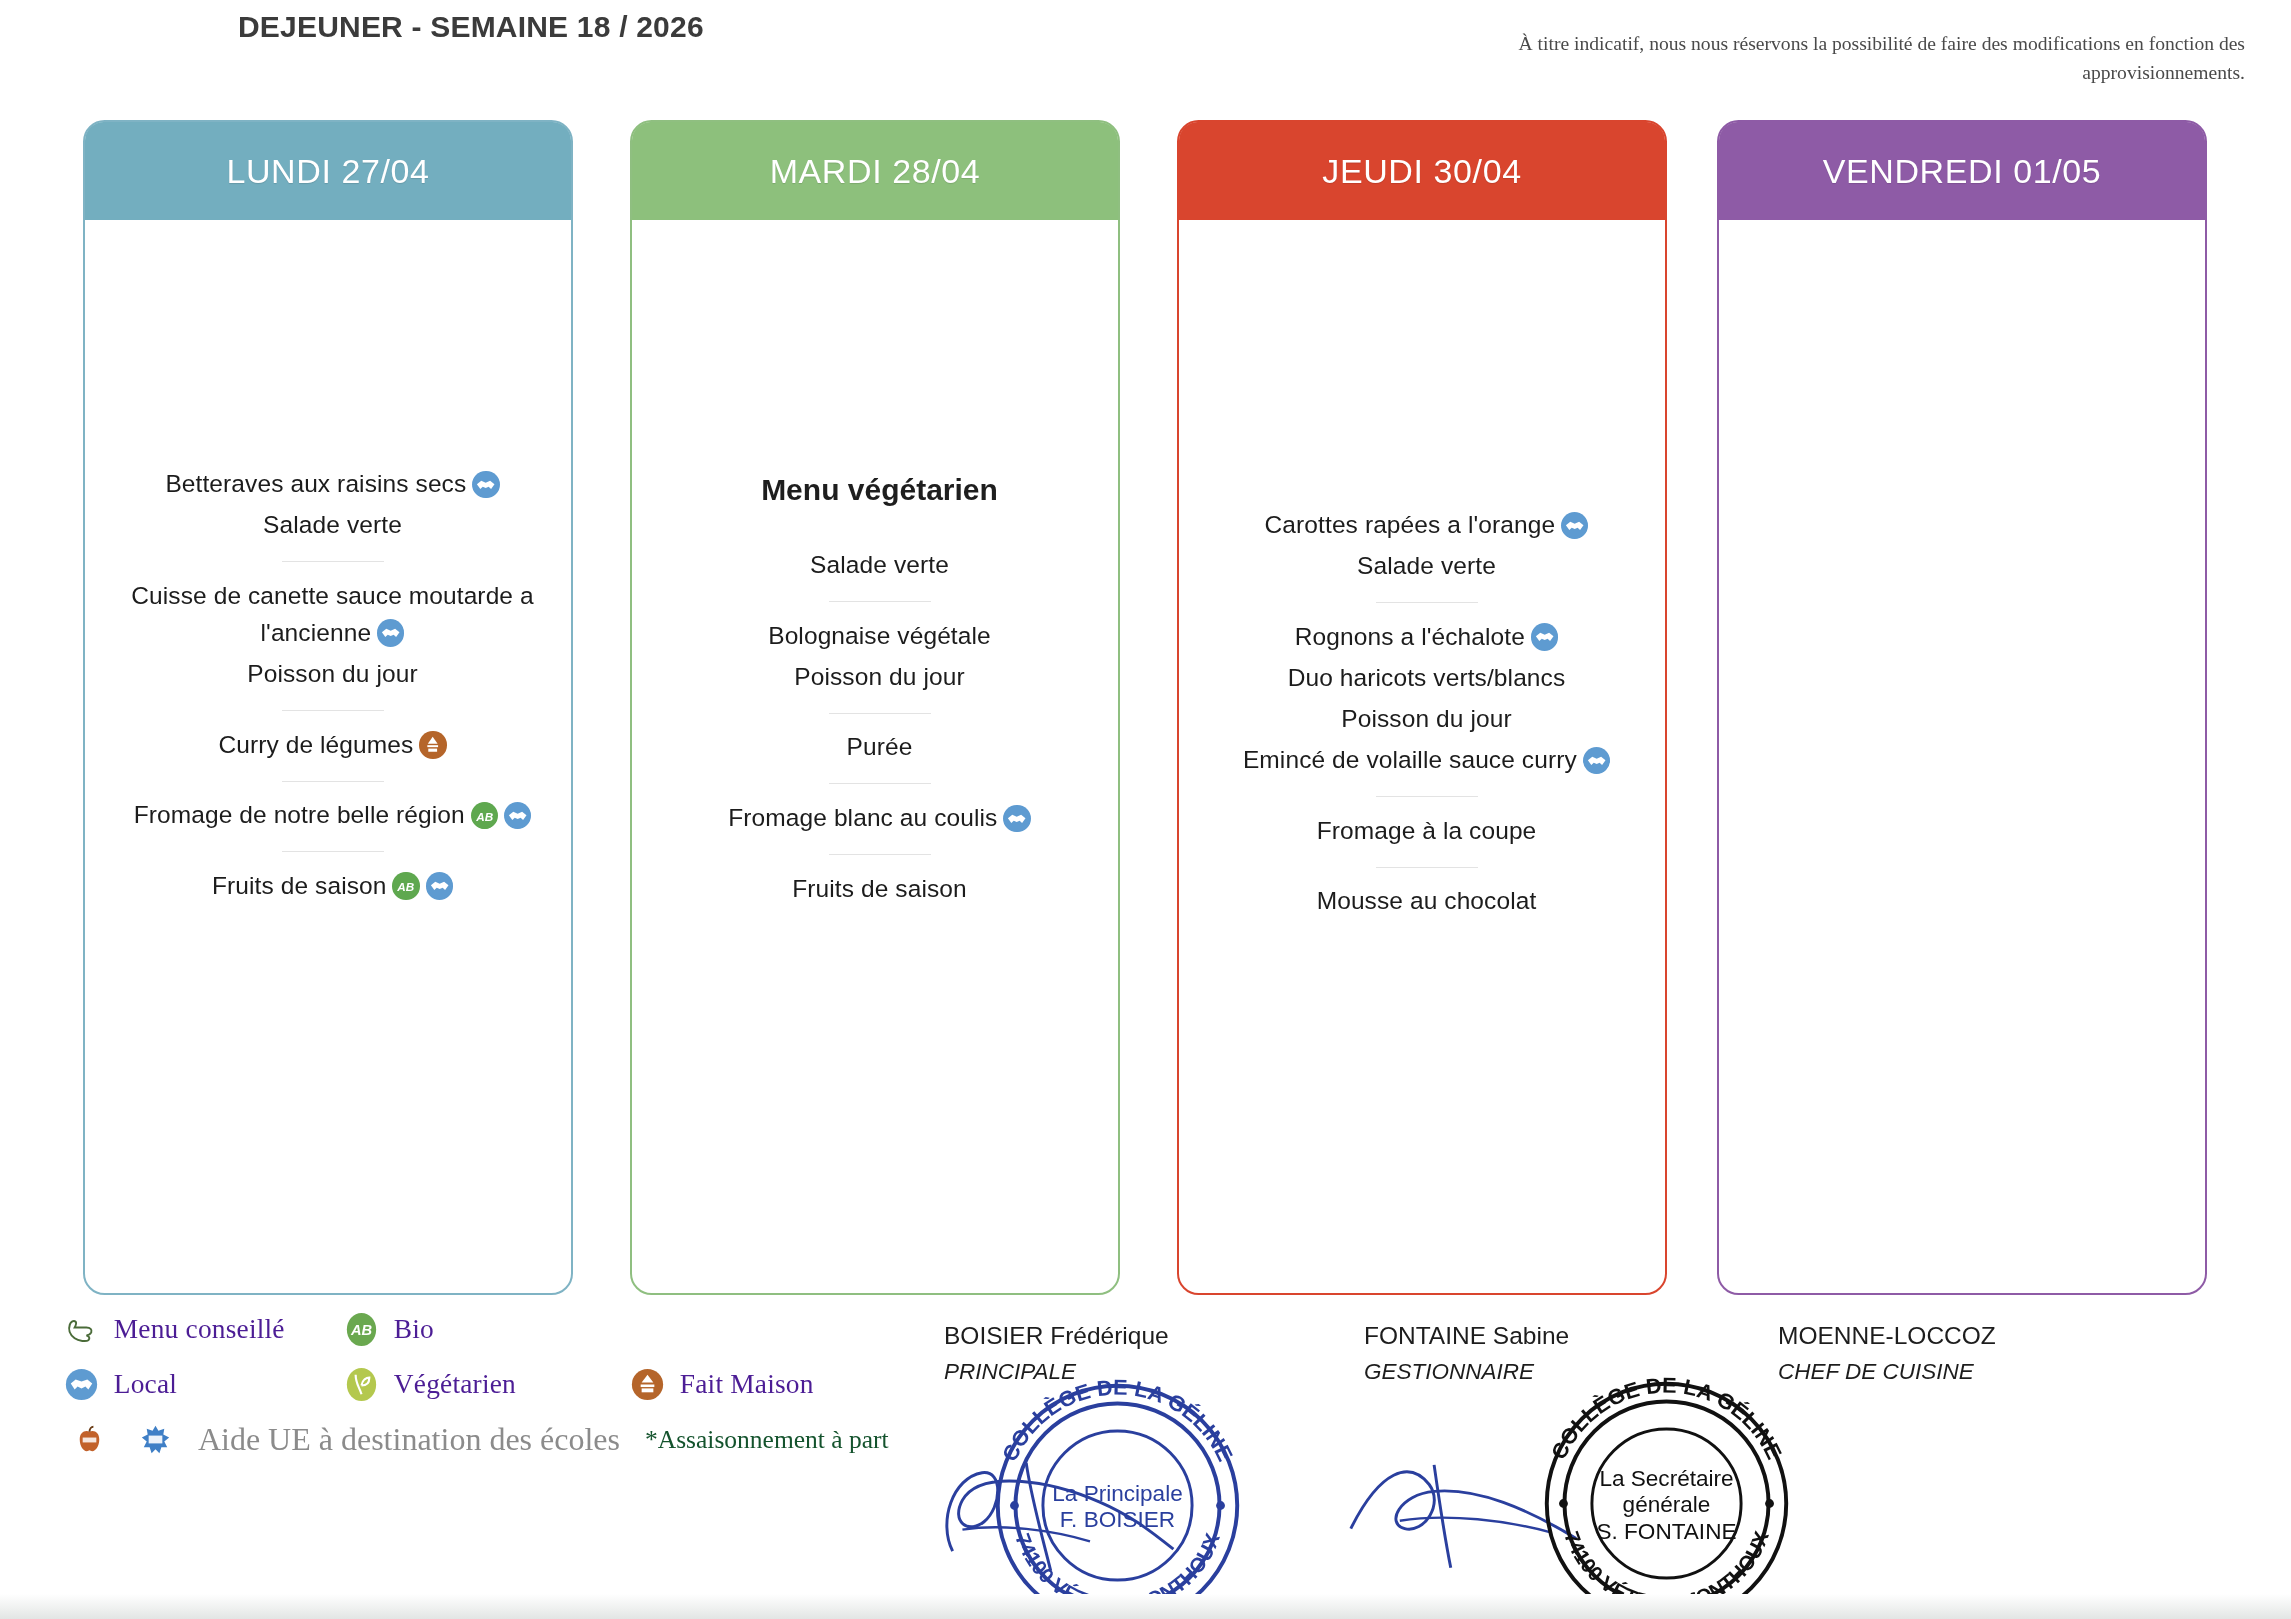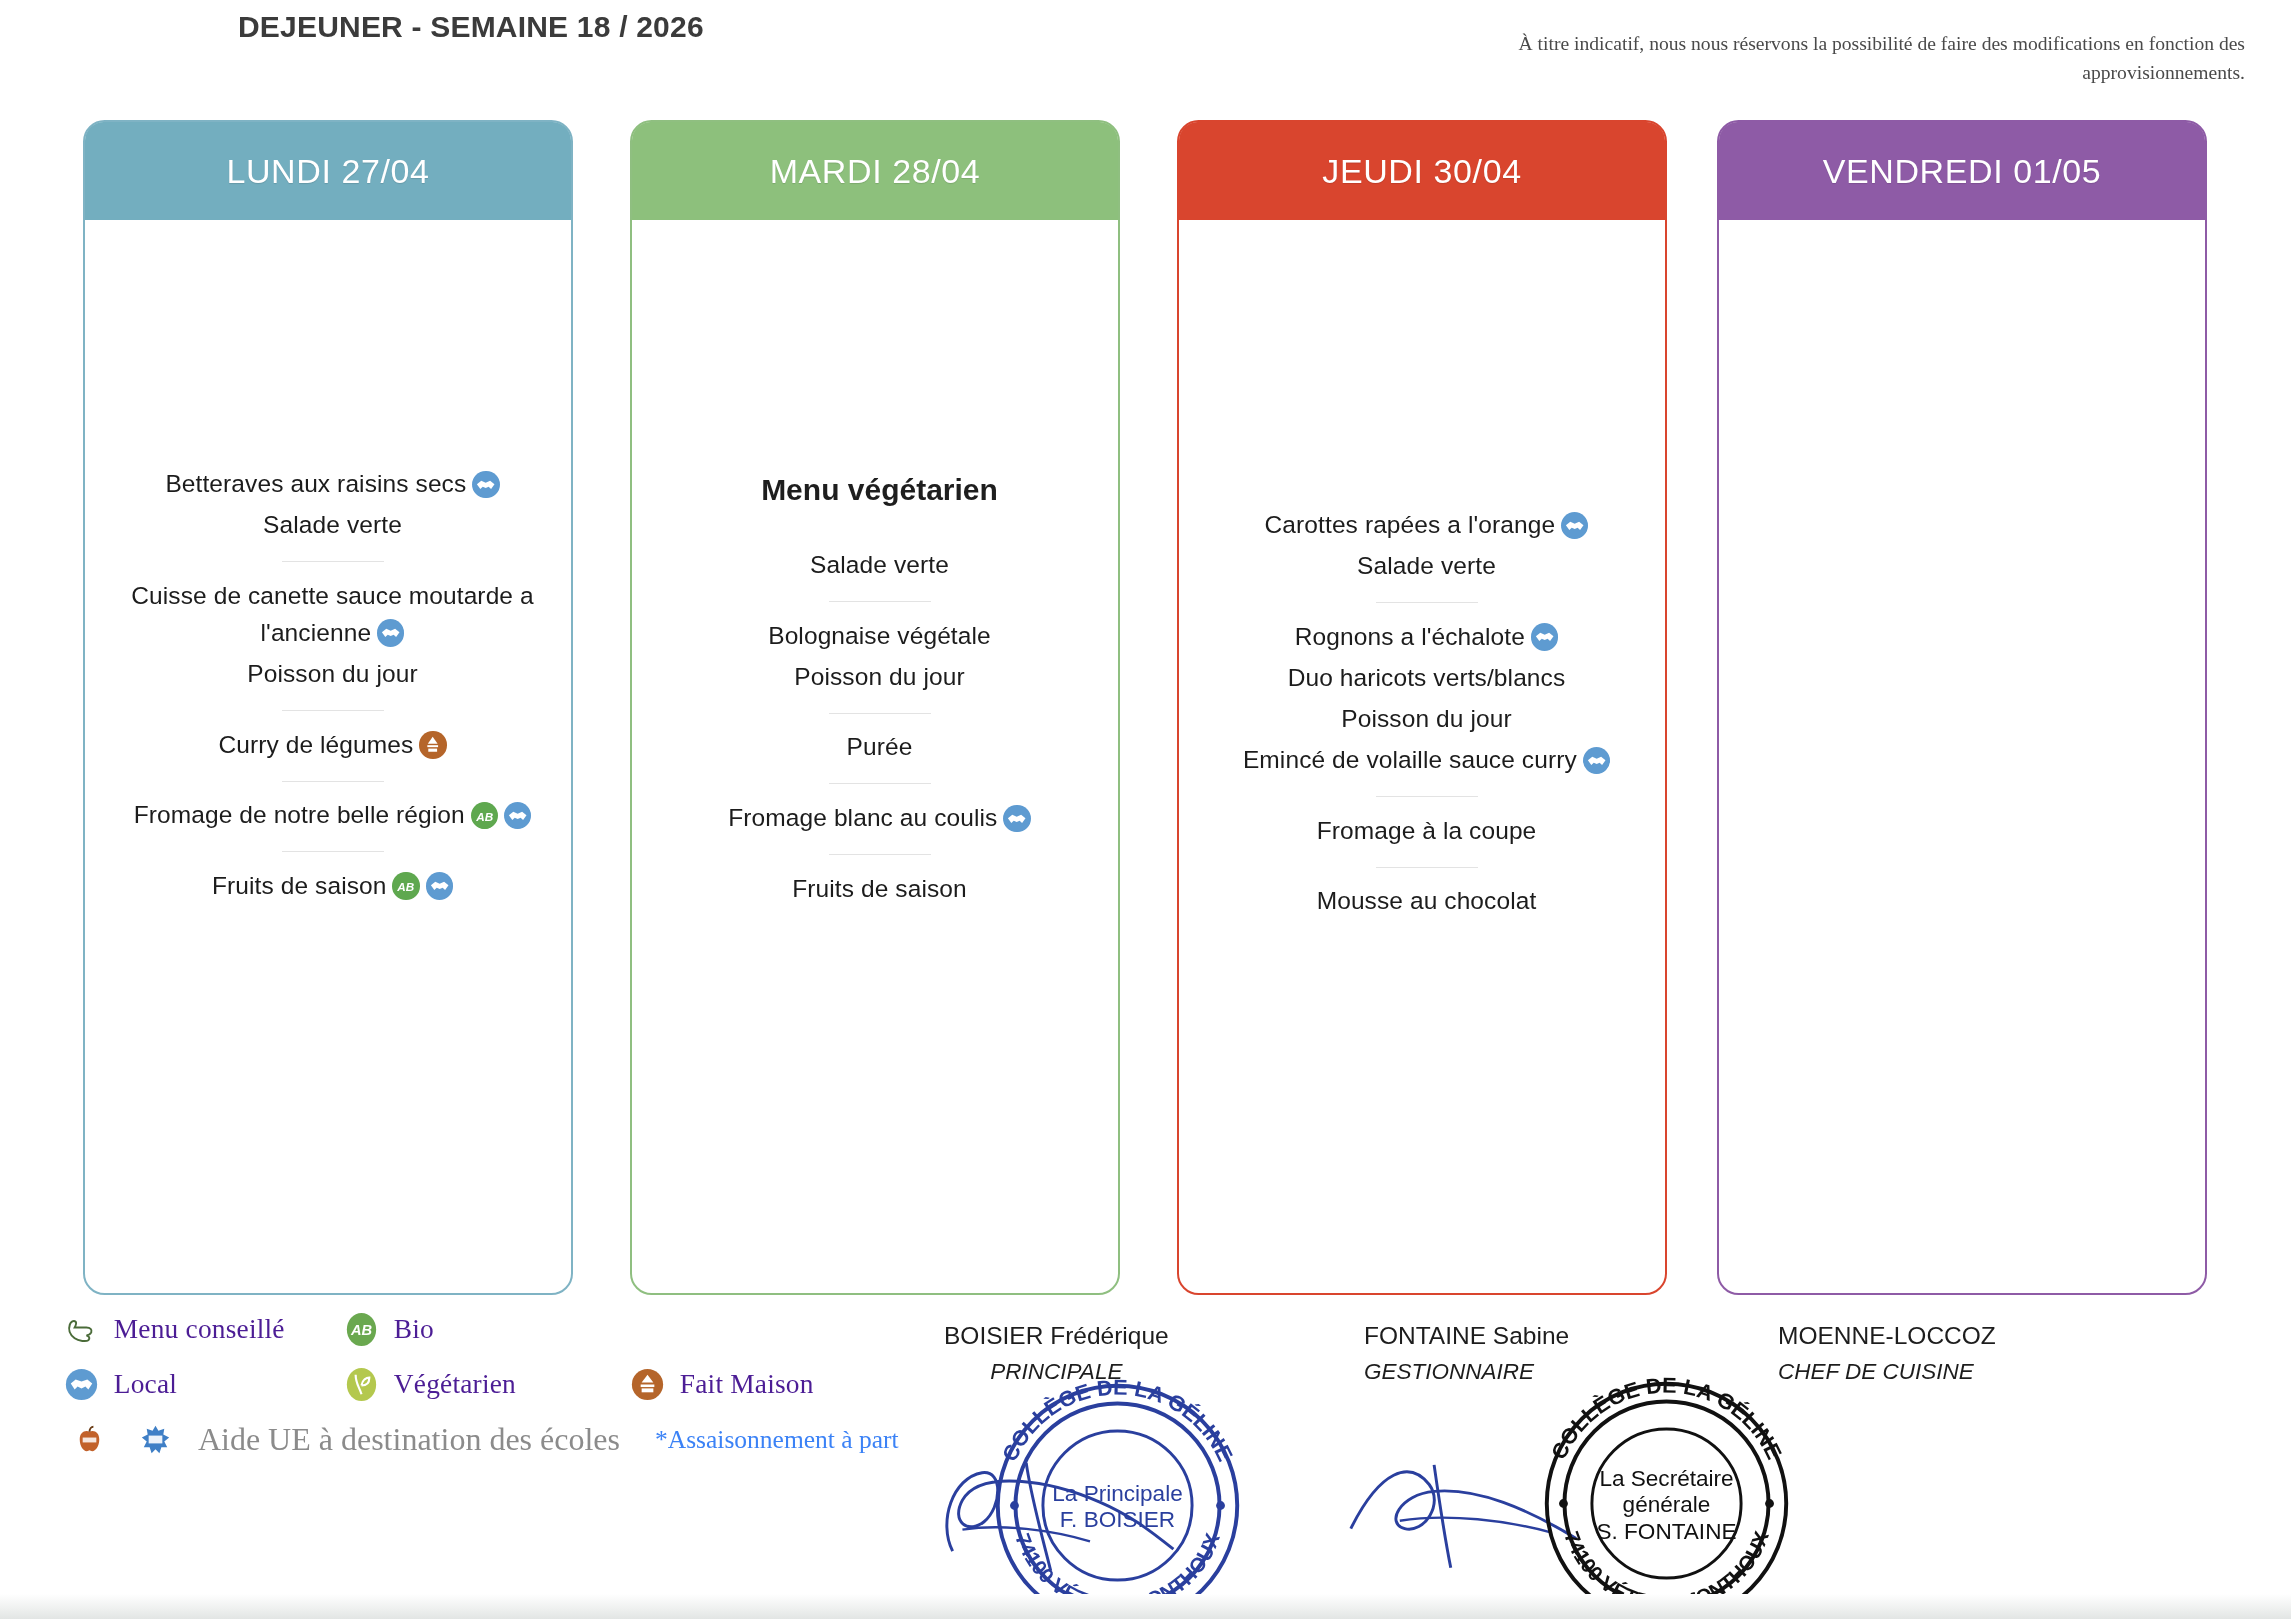--- a/index.html
+++ b/index.html
@@ -134,31 +134,31 @@
   .lg-icon { width: 41px; height: 41px; flex: 0 0 41px; }
   .lg-icon svg { display: block; width: 41px; height: 41px; }
   .w-first { width: 280px; }
   .w-second{ width: 286px; }
   .aide-label {
     font-family: "Liberation Serif", serif;
     font-size: 32px; color: #8b8b8b; margin-left: 21.6px;
   }
   .assais {
     font-family: "Liberation Serif", serif;
-    font-size: 25.5px; color: #3b82f6;
-    margin-left: 35px;
+    font-size: 25.5px; color: #14532d;
+    margin-left: 25px;
   }
 
   
   .sig {
     position: absolute;
     font-size: 24.5px; color: #1d1d1d; line-height: 1.5;
   }
   .sig .role { font-style: italic; font-size: 22.5px; }
-  .sig-1 { left: 944px;  top: 1318px; text-align: center; }
+  .sig-1 { left: 944px;  top: 1318px; }
   .sig-2 { left: 1364px; top: 1318px; }
   .sig-3 { left: 1778px; top: 1318px; }
 
   
   .stamp {
     position: absolute;
     width: 263px; height: 263px;
   }
   .stamp svg { display: block; width: 263px; height: 263px; }
   .stamp-1 { left: 986px; top: 1374px; }

